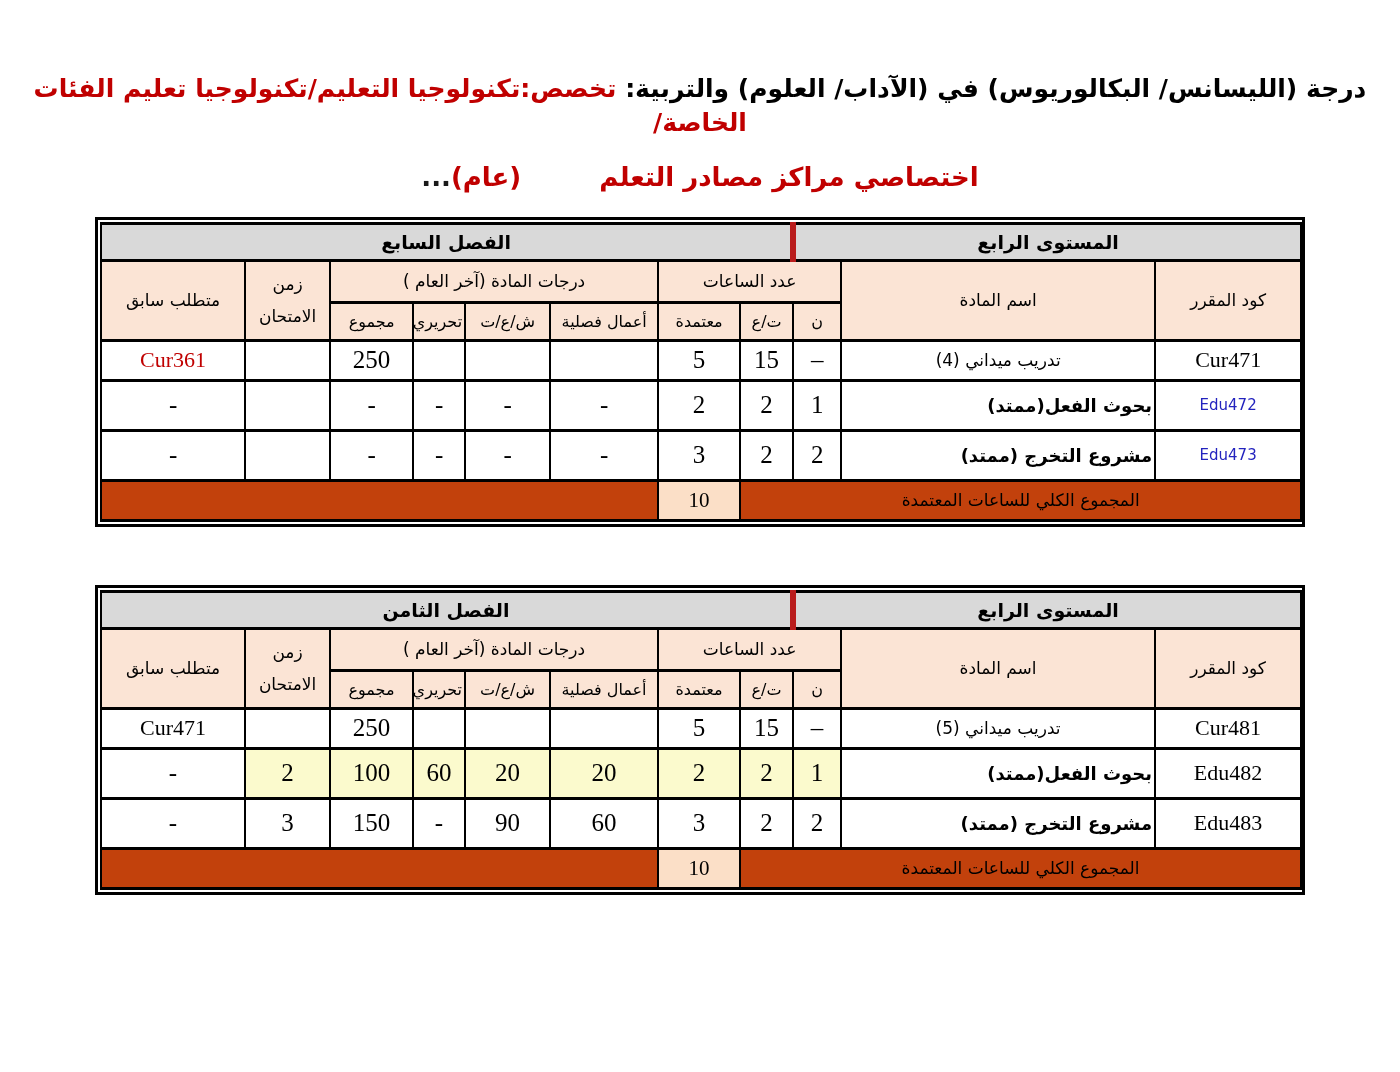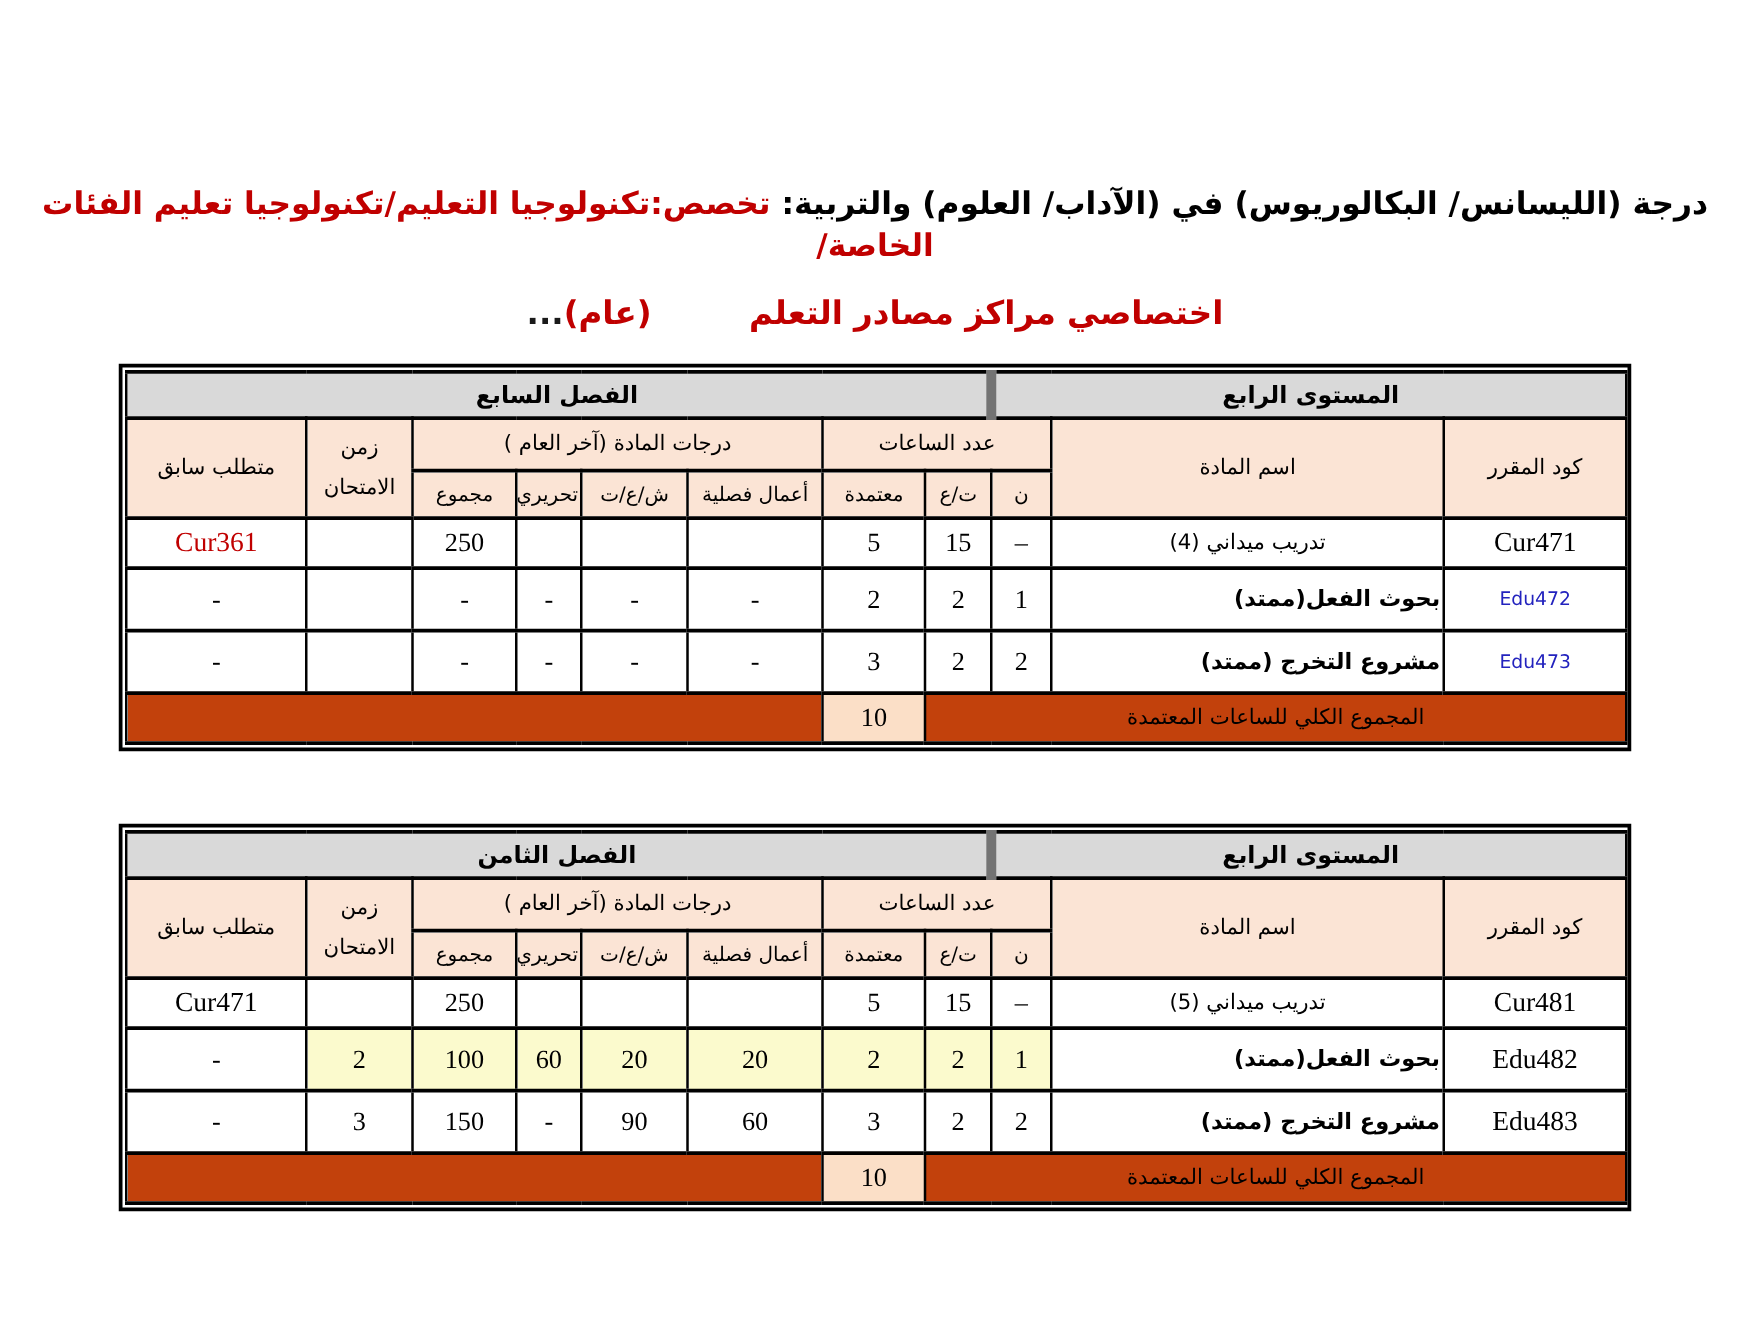--- a/index.html
+++ b/index.html
@@ -5,23 +5,22 @@
   html,body{margin:0;padding:0;background:#fff;}
   body{
     width:1400px;height:1072px;overflow:hidden;
     font-family:"DejaVu Sans",sans-serif;
     -webkit-font-smoothing:antialiased;
   }
   
   .title-block{
     direction:rtl;
     text-align:center;
-    padding-top:110px;
+    padding-top:72px;
     line-height:1.35;
-    margin-top:36px;
   }
   .title-line1{font-size:25px;font-weight:bold;color:#000;}
   .title-line1 .red{color:#c00000;}
   .title-line2{margin-top:20px;font-size:26px;font-weight:bold;color:#c00000;}
   .title-line2 .gap{display:inline-block;width:78px;}
   .title-line2 .dots{color:#1a1a1a;}
   
   .tbl-wrap{
     width:1200px;
     margin:0 auto;
@@ -50,35 +49,35 @@
   col.c-code{width:146px;} col.c-name{width:314px;} col.c-n{width:48px;}
   col.c-tw{width:53px;}   col.c-credit{width:82px;} col.c-cw{width:108px;}
   col.c-sh{width:85px;}   col.c-wr{width:52px;}    col.c-total{width:83px;}
   col.c-exam{width:85px;} col.c-pre{width:144px;}
   
   tr.r-gray{height:37px;}
   tr.r-gray th{
     background:#d9d9d9;
     font-size:19px;font-weight:bold;color:#000;
   }
-  tr.r-gray th.th-level{border-left:8px solid #737373;margin-top:46px;}
+  tr.r-gray th.th-level{border-left:1px solid #737373;margin-top:46px;}
   tr.r-gray th.th-sem{border-right:6px solid #b91c1c;}
   tr.r-peach-a{height:42px;}
   tr.r-peach-b{height:38px;}
   th.peach{
     background:#fbe4d5;
     font-size:17px;font-weight:bold;color:#000;
   }
   th.peach.sub{font-size:16px;}
   th.exam-h{line-height:1.9;}
   
   tr.r-data1{height:40px;}
   tr.r-data2{height:50px;}
   tr.r-data3{height:50px;}
-  td.num{font-family:"Liberation Serif","DejaVu Sans",serif;font-size:21px;color:#000;margin-left:45px;}
+  td.num{font-family:"Liberation Serif","DejaVu Sans",serif;font-size:25px;color:#000;margin-left:45px;}
   td.code-serif{font-family:"Liberation Serif","DejaVu Sans",serif;font-size:22px;color:#000;}
   td.code-blue{font-family:"DejaVu Sans",sans-serif;font-size:15px;font-weight:bold;color:#2323be;}
   td.prereq-red{color:#c00000;}
   td.cname{font-size:17px;color:#000;}
   td.cname.bold{font-weight:bold;font-size:18px;text-align:right;}
   td.hl{background:#fbfacd;font-weight:bold;}
   
   tr.r-total{height:40px;}
   td.lav{background:#c2410c;}
   td.total-label{font-size:17px;font-weight:bold;color:#000;}

